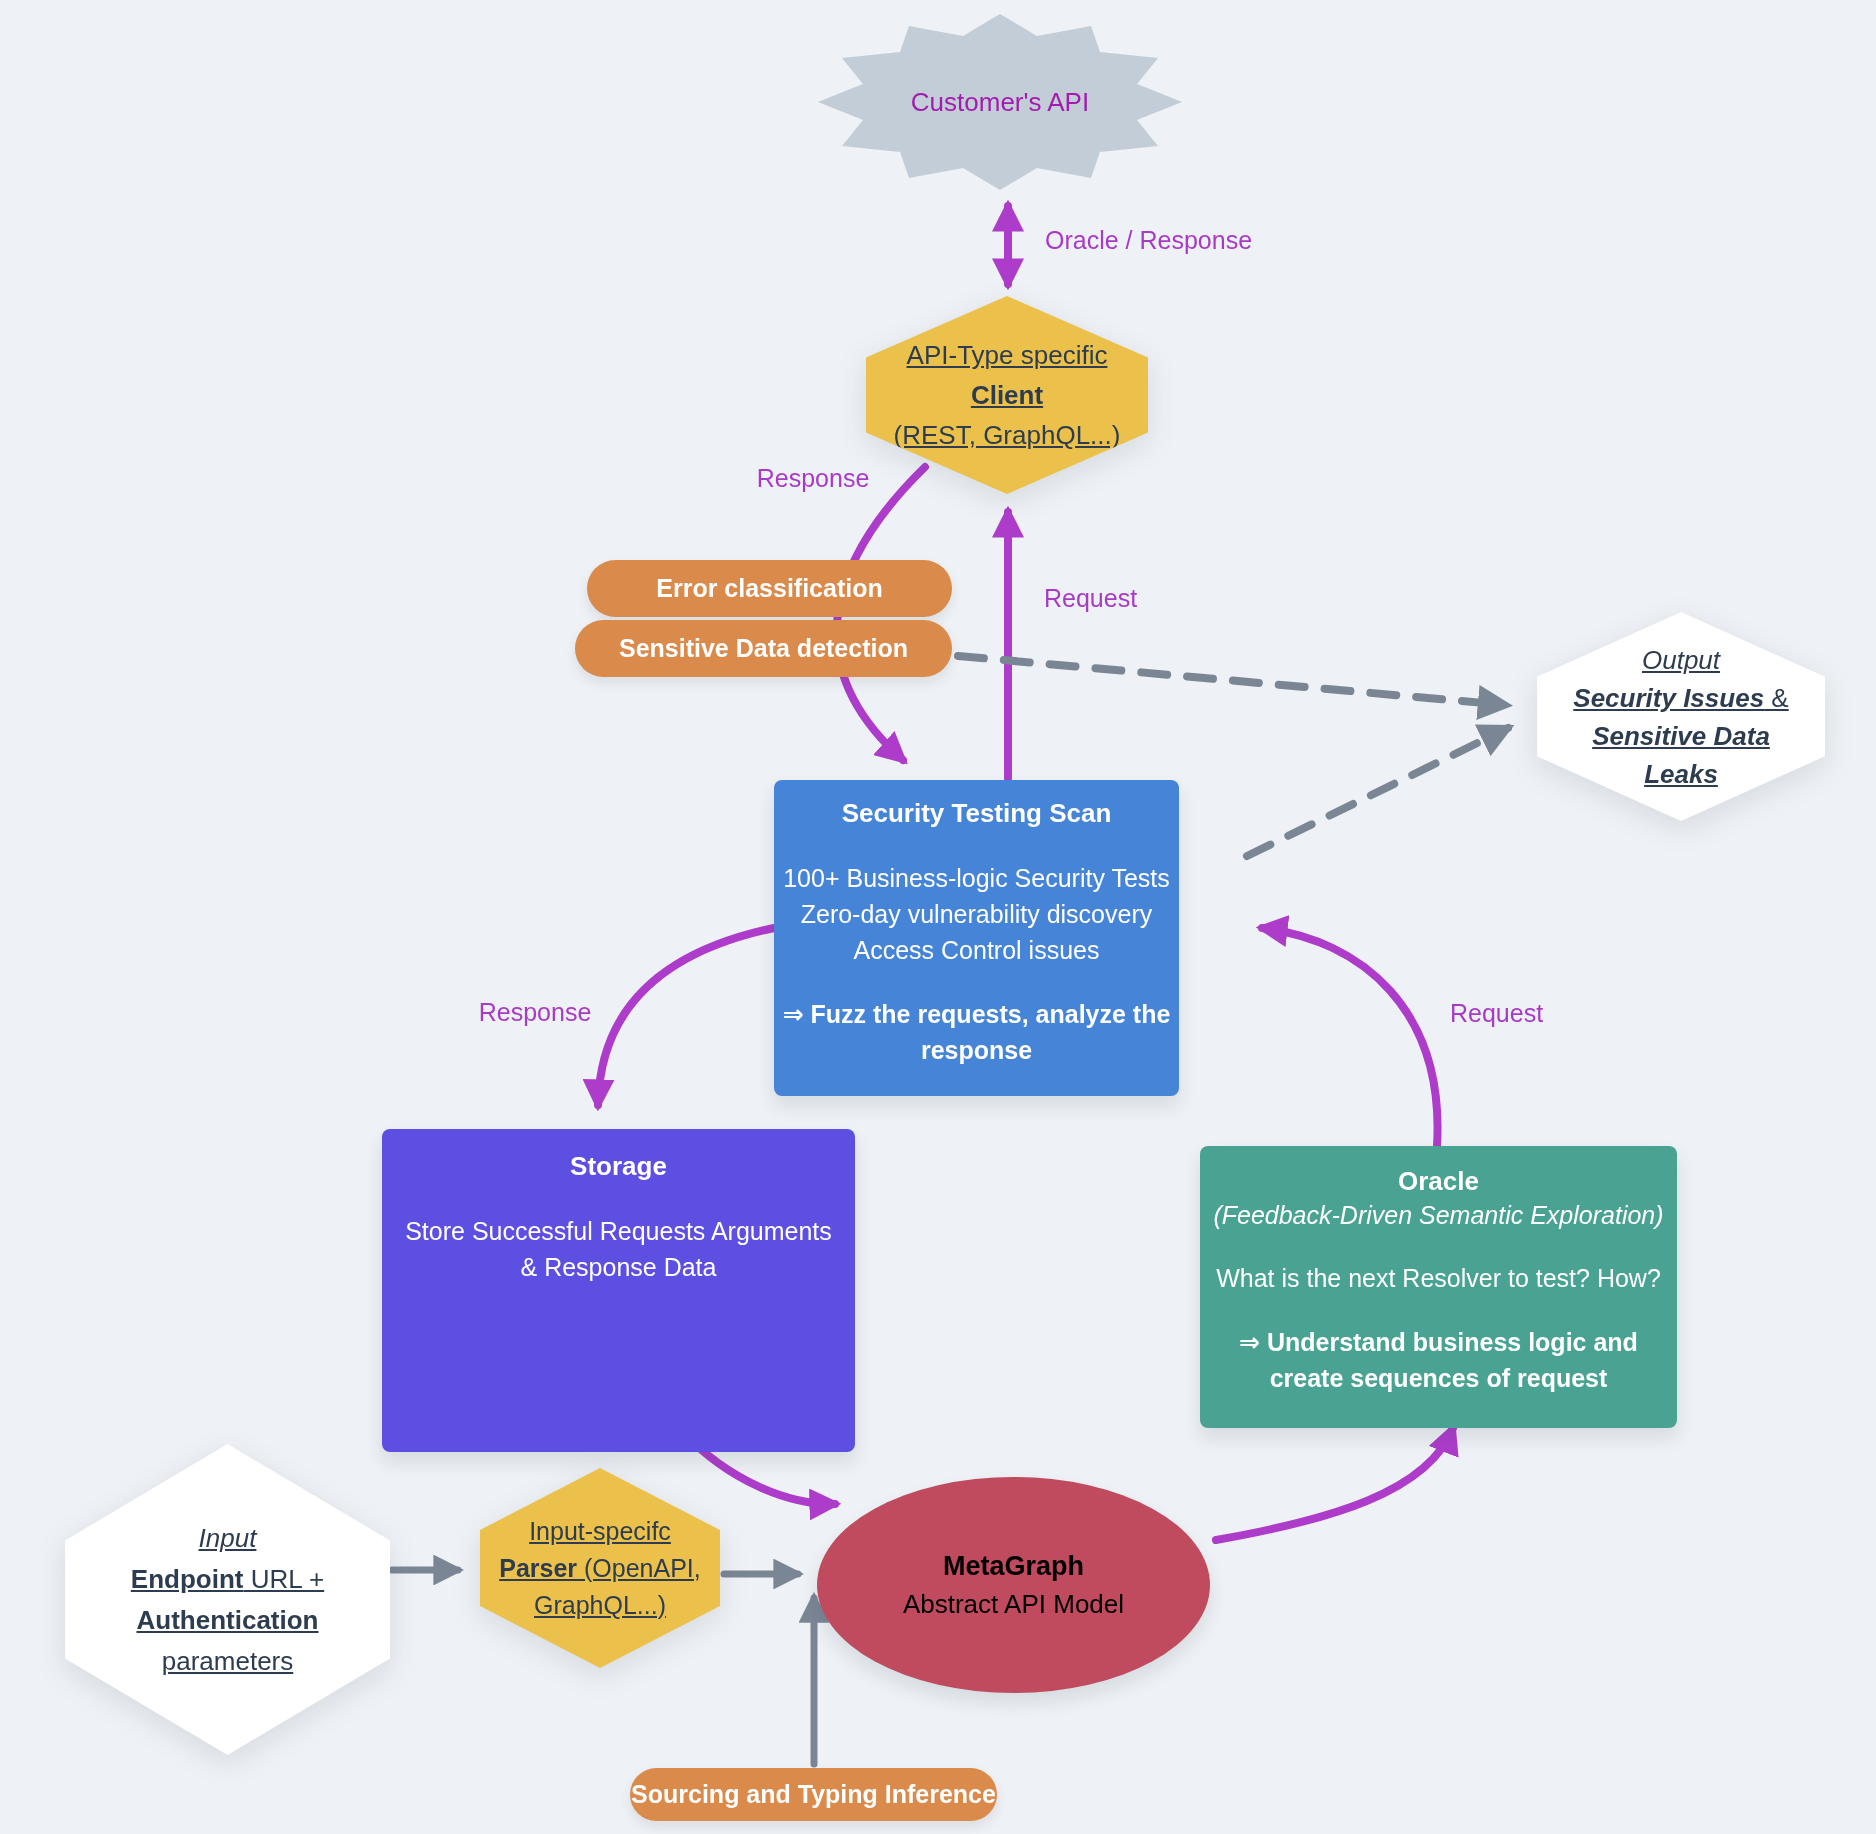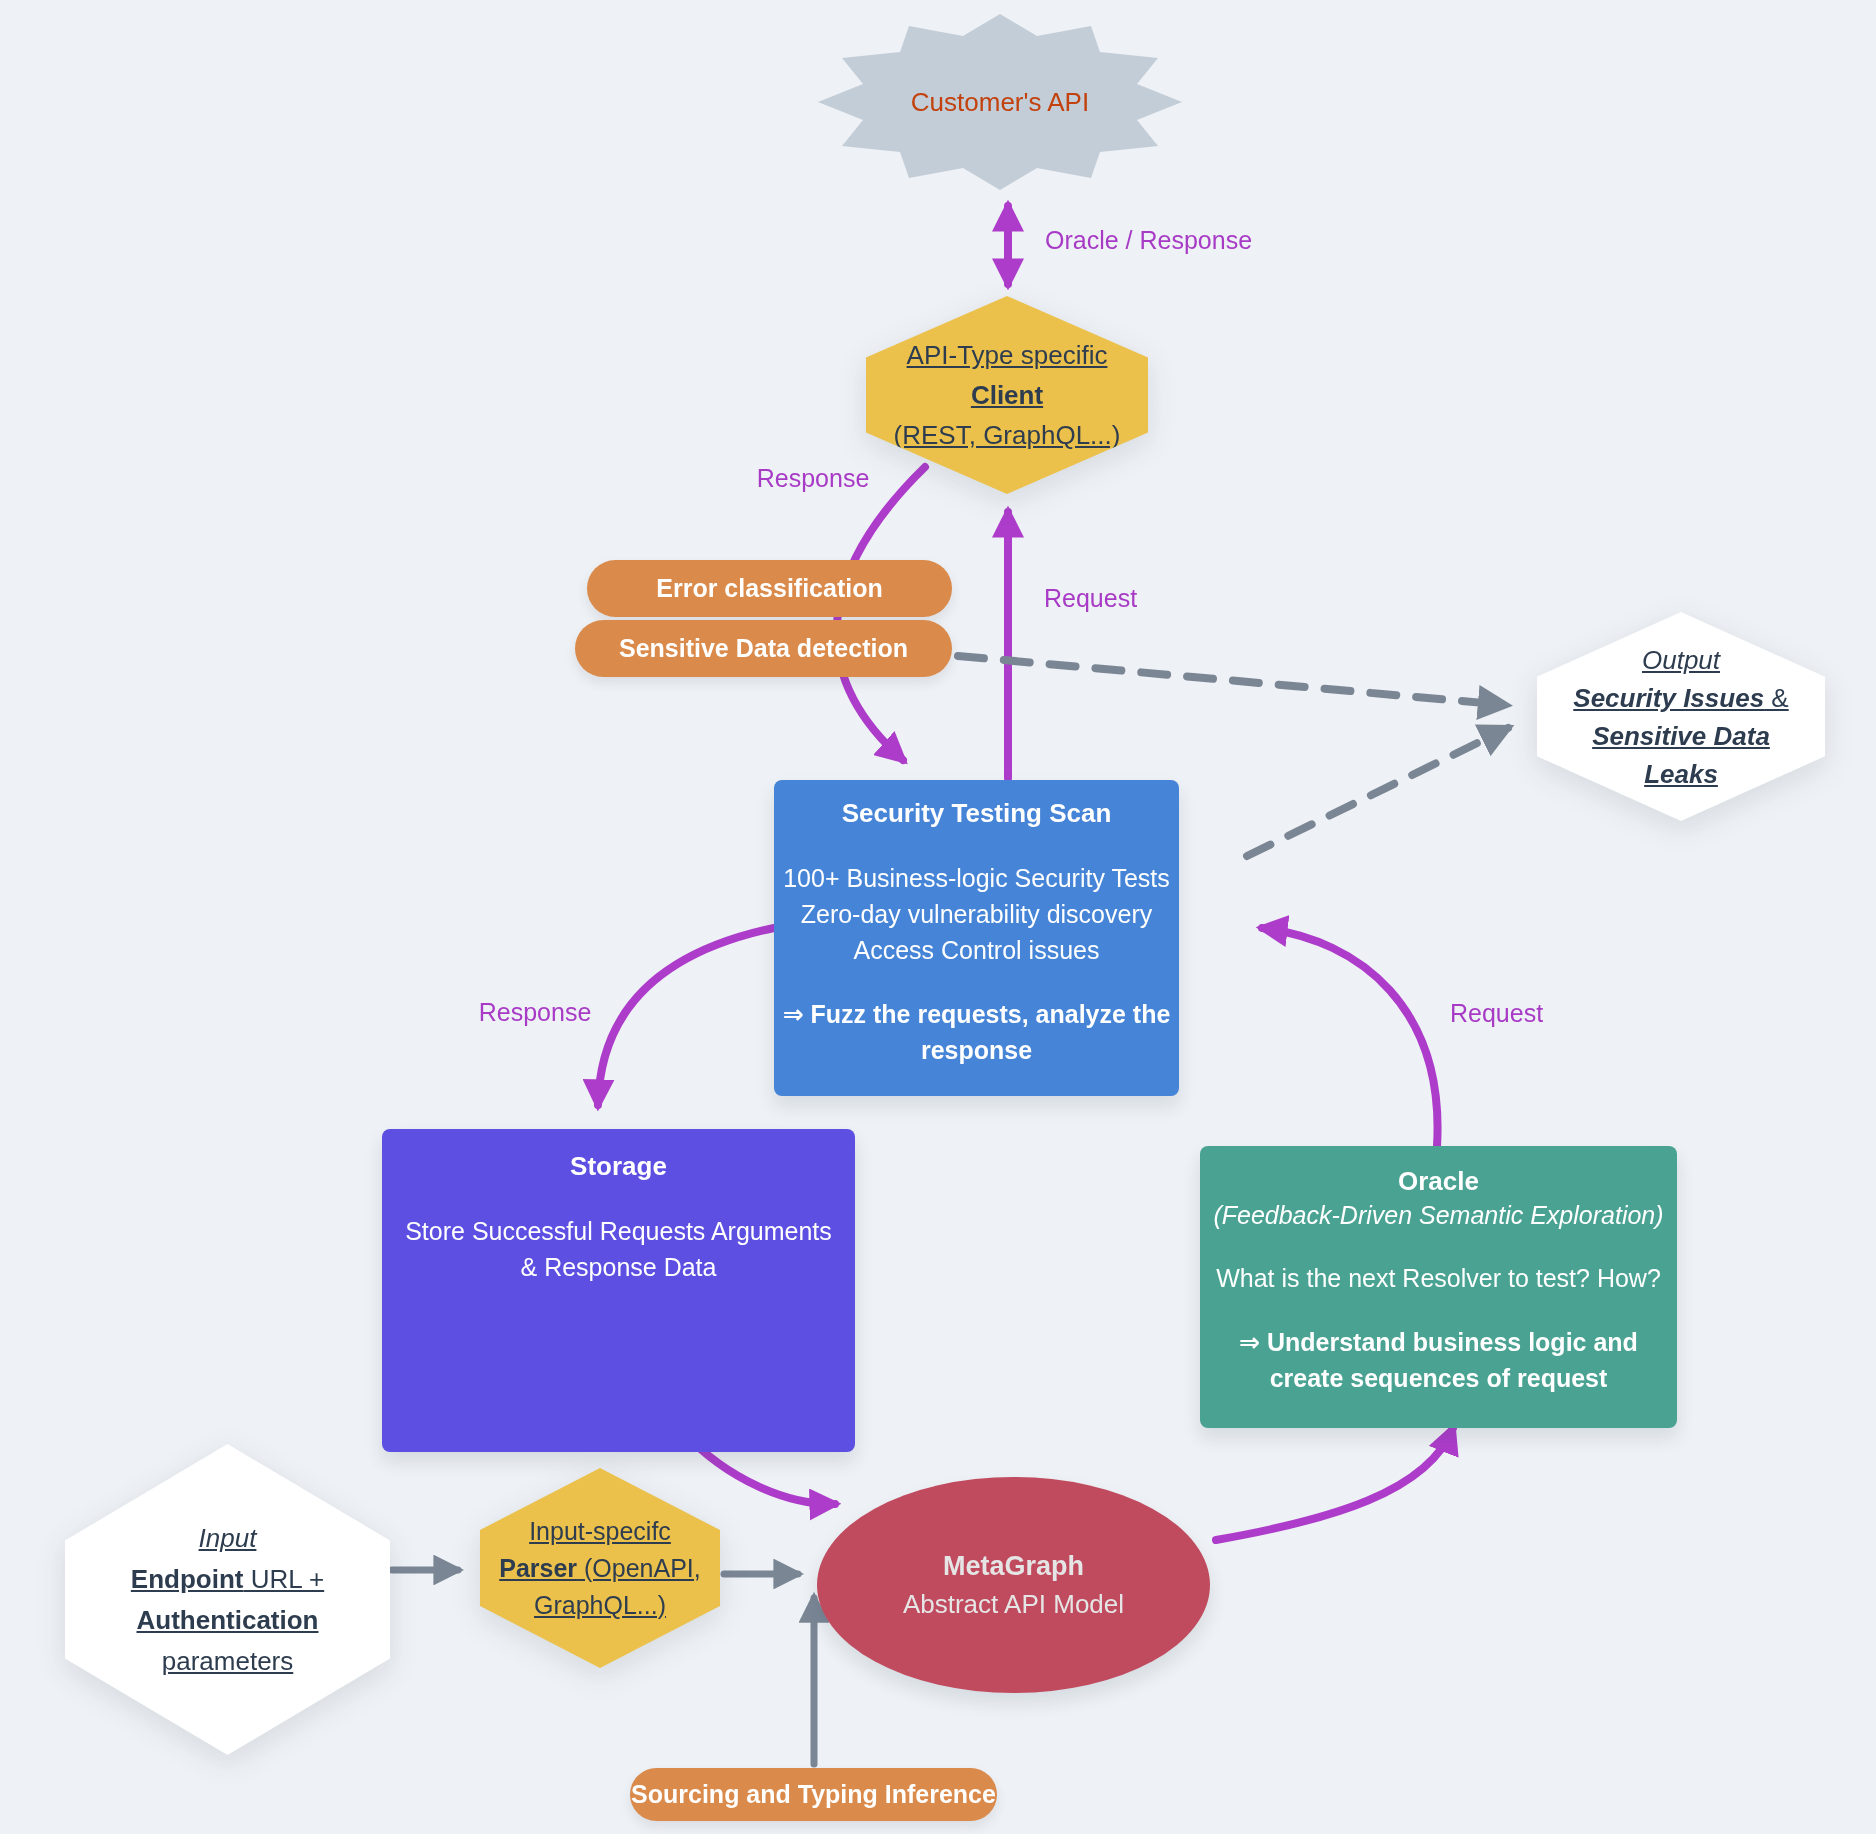--- a/index.html
+++ b/index.html
@@ -55,29 +55,29 @@
   .storage-box .box-body{margin-top:30px;max-width:445px;}
   .storage-box .box-emph{margin-top:32px;max-width:452px;font-size:24px;line-height:35px;}
 
   .oracle-box{left:1200px;top:1146px;width:477px;height:264px;background:#4aa392;padding-top:18px;}
   .oracle-box .box-body{margin-top:28px;}
   .oracle-box .box-emph{margin-top:28px;max-width:420px;}
 
   .ellipse{
     position:absolute;left:817px;top:1477px;width:393px;height:216px;
     background:#c04b5e;border-radius:50%;
-    color:#e5e5e5;
+    color:#000000;
     box-shadow:0 10px 18px rgba(44,62,80,.12);
   }
   .ellipse .box-title{font-size:27px;font-weight:700;line-height:38px;}
   .ellipse .box-body{font-size:26px;line-height:38px;}
 
   .cloud-label{
     position:absolute;left:1000px;top:102px;transform:translate(-50%,-50%);
-    font-size:26px;color:#c2410c;white-space:nowrap;font-weight:500;
+    font-size:26px;color:#a21caf;white-space:nowrap;font-weight:500;
   }
 
   .edge-label{
     position:absolute;
     color:#a83bc6;font-size:25px;font-weight:500;white-space:nowrap;
   }
   .edge-label.center{transform:translate(-50%,-50%);}
   .edge-label.left{transform:translate(0,-50%);}
 
   .b{font-weight:700;}

